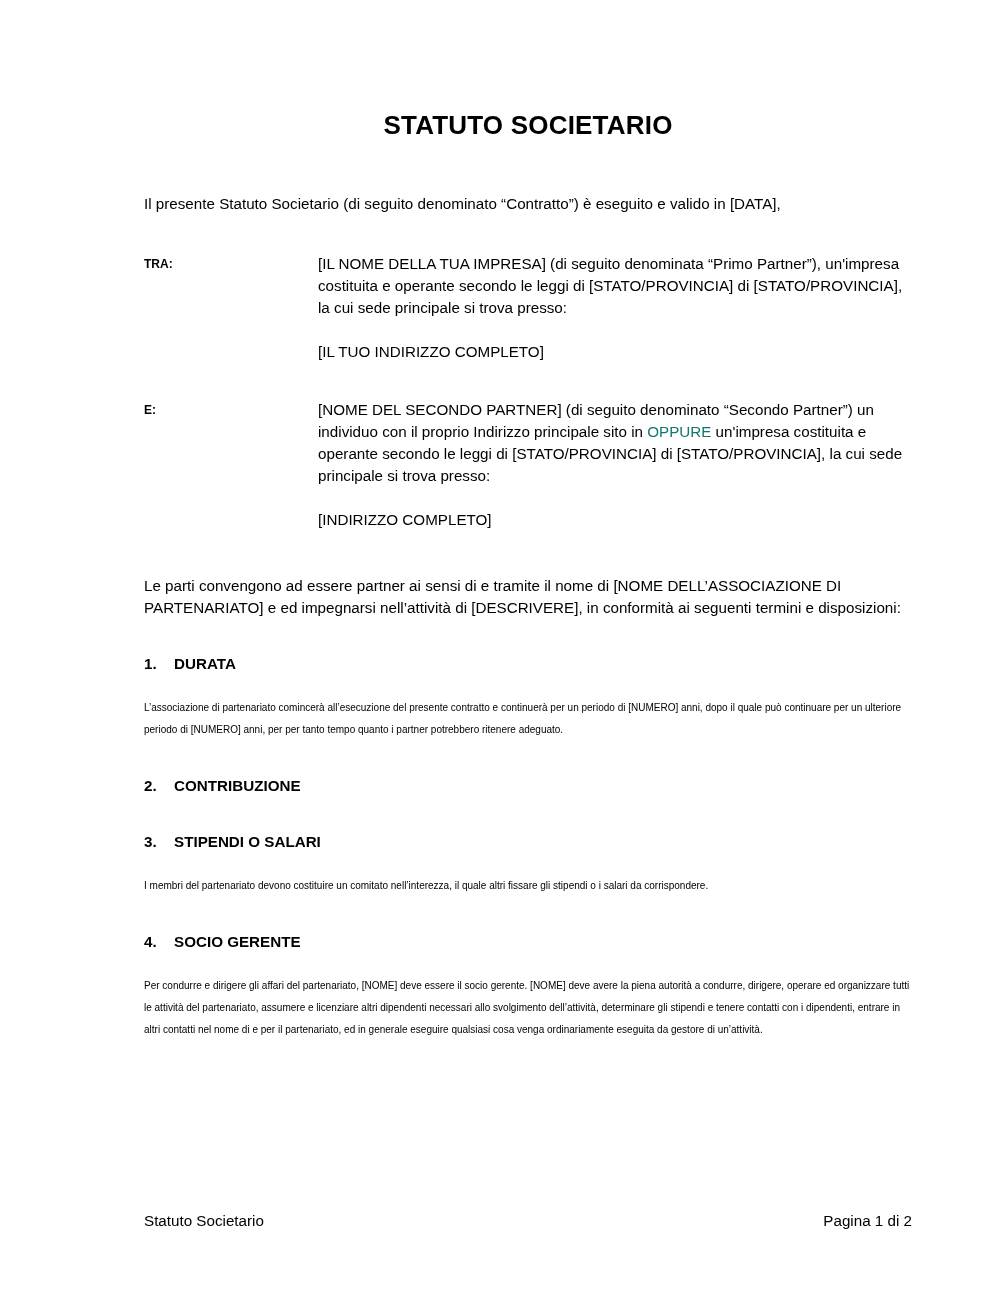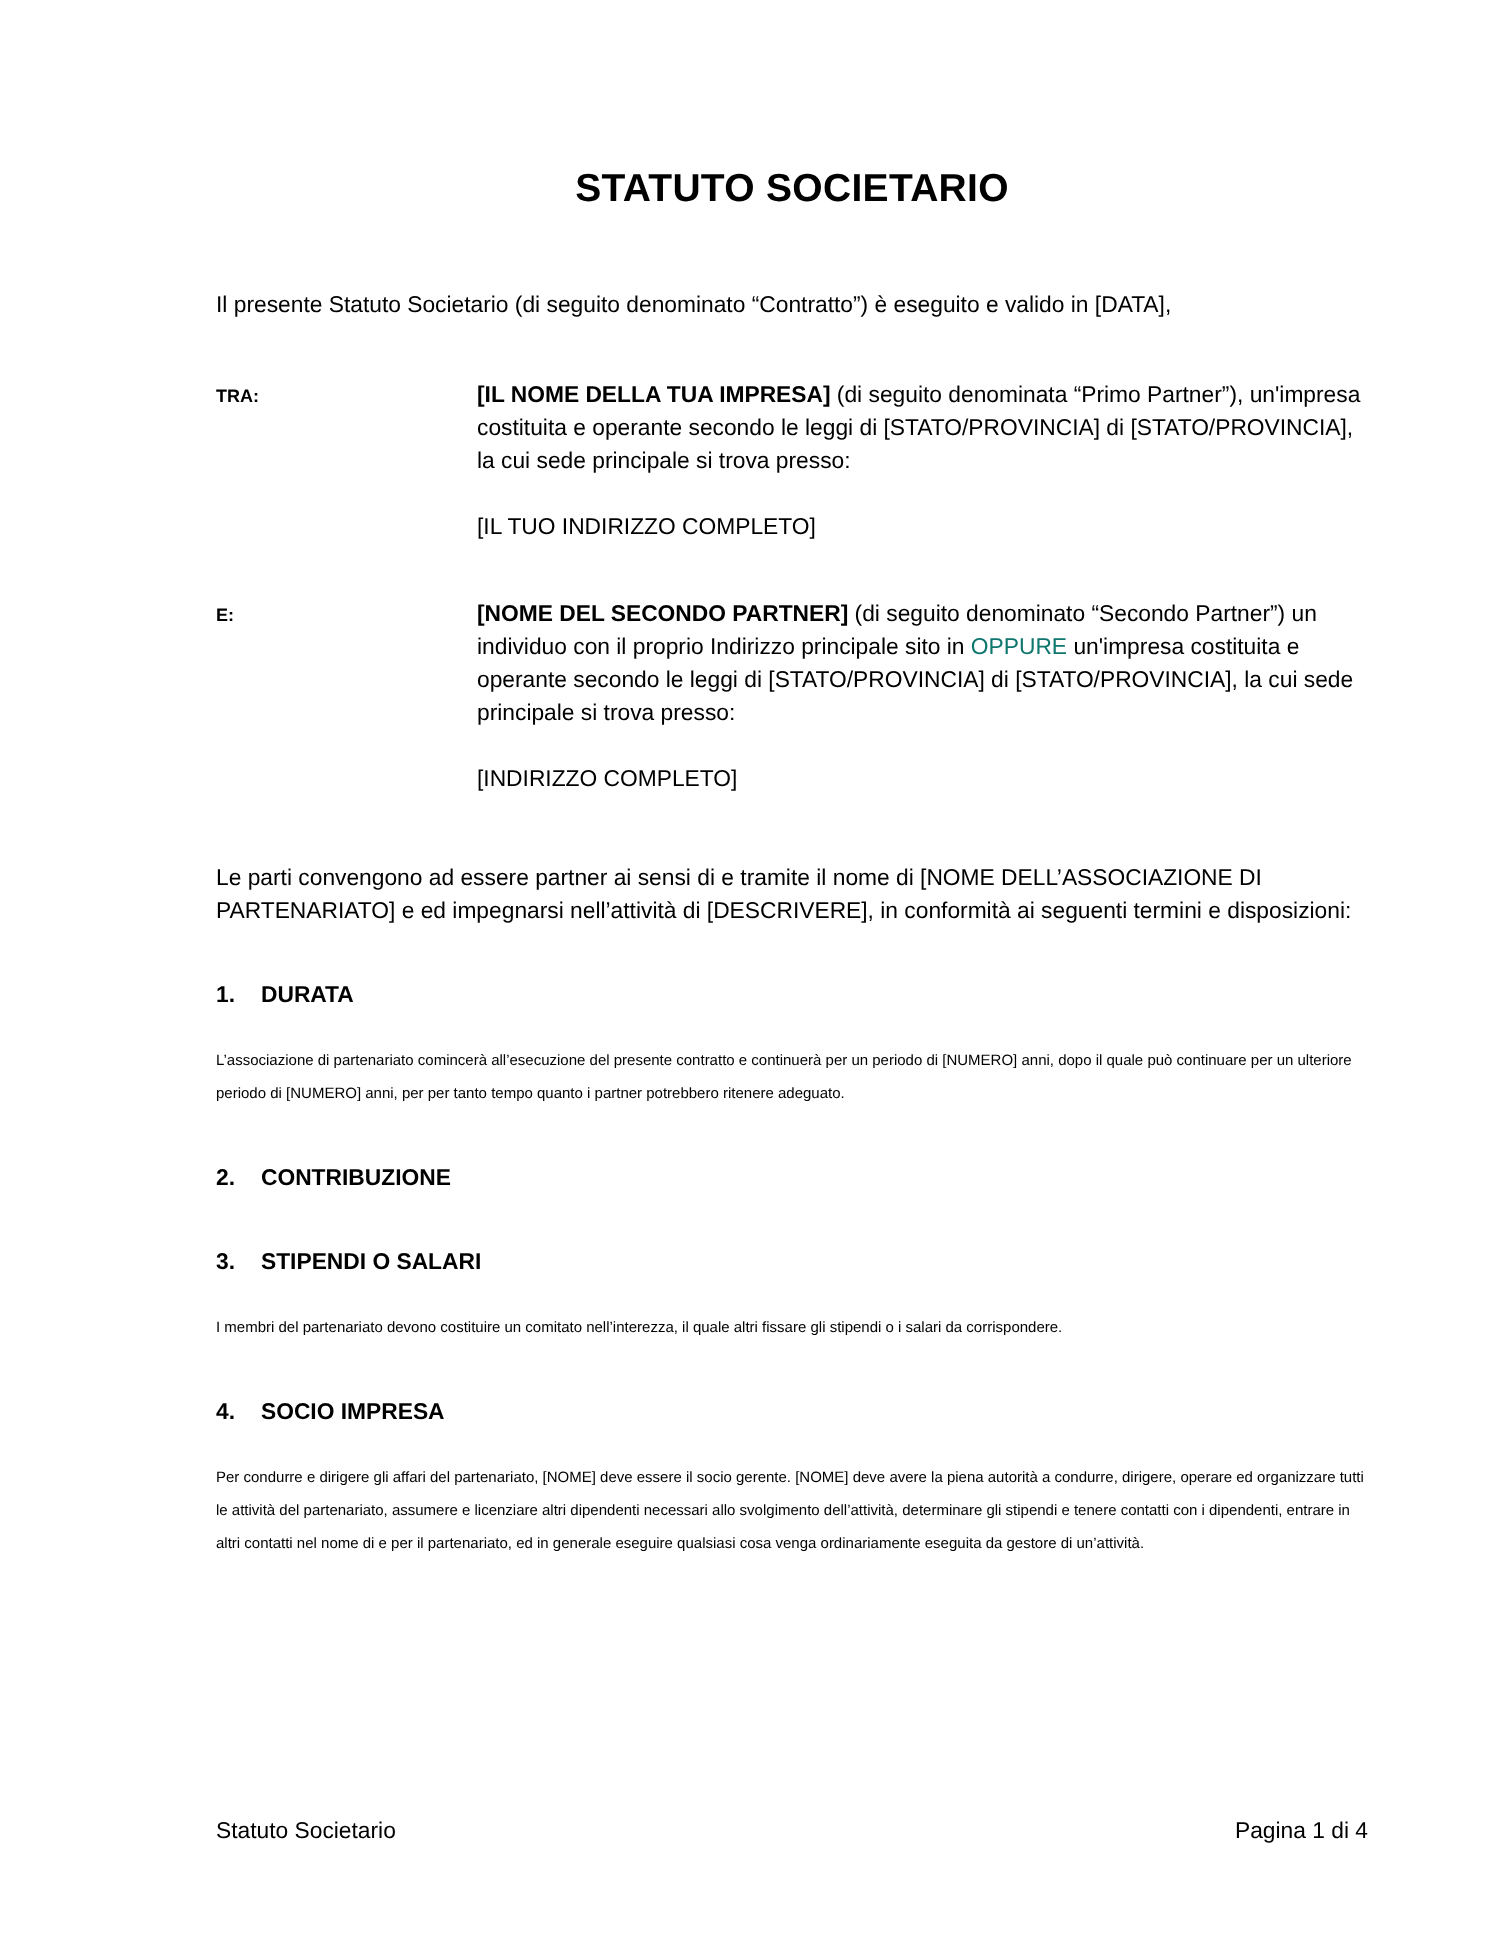--- a/index.html
+++ b/index.html
@@ -62,21 +62,21 @@
     flex: 0 0 174px;
     font-size: 12px;
     font-weight: bold;
     line-height: 22px;
   }
   .party-body {
     flex: 1 1 auto;
     font-size: 15.2px;
     line-height: 22px;
   }
-  .party-body .lead { font-weight: bold; text-align: center; }
+  .party-body .lead { font-weight: normal; text-align: center; }
   .party-address {
     margin: 0;
     padding-top: 22px;
     font-size: 15.2px;
     line-height: 22px;
   }
   .hl-or { color: #0f766e; }
 
   
   .recital {
@@ -167,24 +167,24 @@
       <div class="section-heading">
         <span class="section-num">3.</span>
         <span class="section-title">STIPENDI O SALARI</span>
       </div>
       <p class="section-body">I membri del partenariato devono costituire un comitato nell’interezza, il quale altri fissare gli stipendi o i salari da corrispondere.</p>
     </div>
 
     <div class="section">
       <div class="section-heading">
         <span class="section-num">4.</span>
-        <span class="section-title">SOCIO IMPRESA</span>
+        <span class="section-title">SOCIO GERENTE</span>
       </div>
       <p class="section-body">Per condurre e dirigere gli affari del partenariato, [NOME] deve essere il socio gerente. [NOME] deve avere la piena autorità a condurre, dirigere, operare ed organizzare tutti le attività del partenariato, assumere e licenziare altri dipendenti necessari allo svolgimento dell’attività, determinare gli stipendi e tenere contatti con i dipendenti, entrare in altri contatti nel nome di e per il partenariato, ed in generale eseguire qualsiasi cosa venga ordinariamente eseguita da gestore di un’attività.</p>
     </div>
 
   </div>
 
   <div class="footer">
     <span>Statuto Societario</span>
-    <span>Pagina 1 di 4</span>
+    <span>Pagina 1 di 2</span>
   </div>
 </div>
 
 </body></html>

